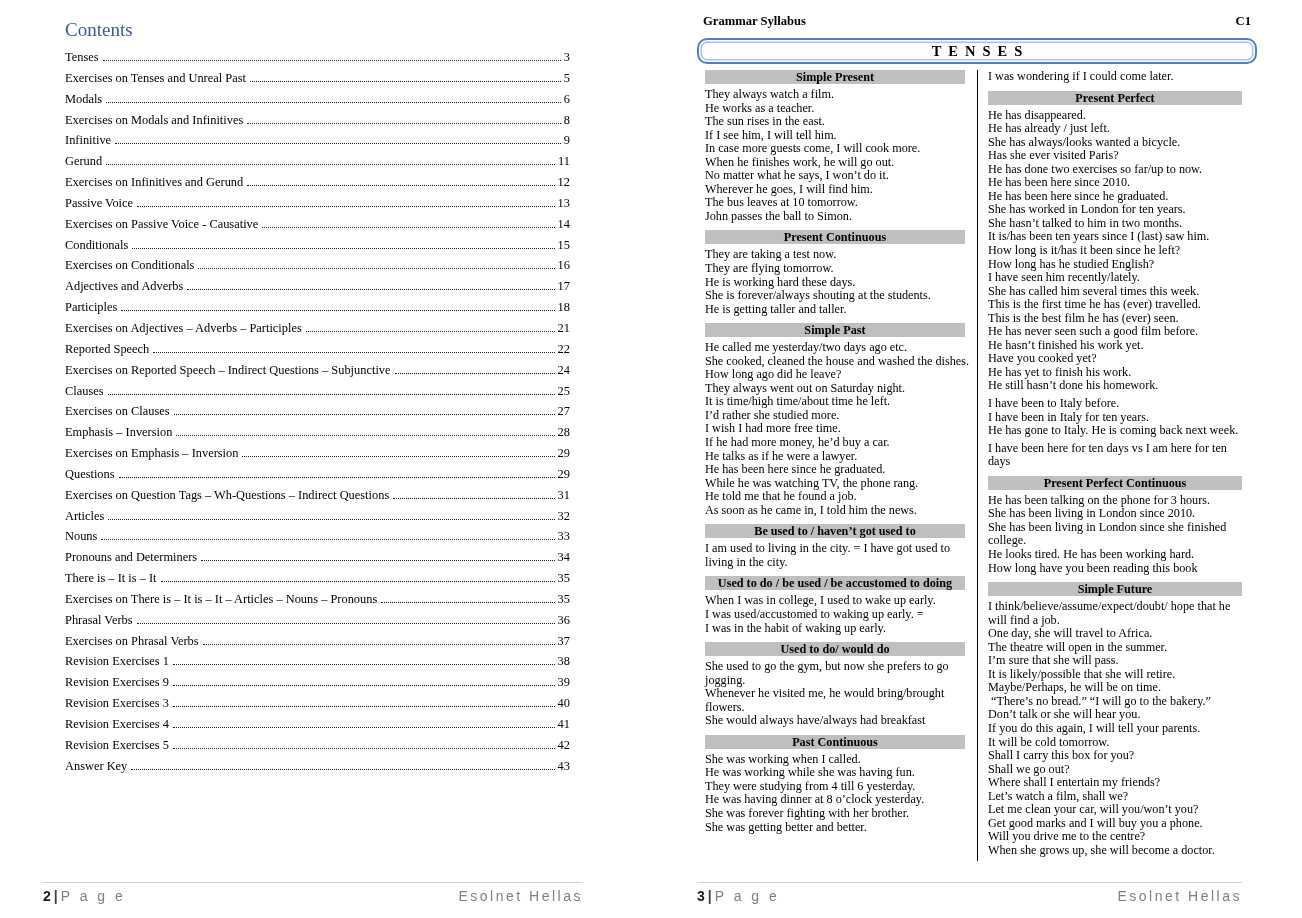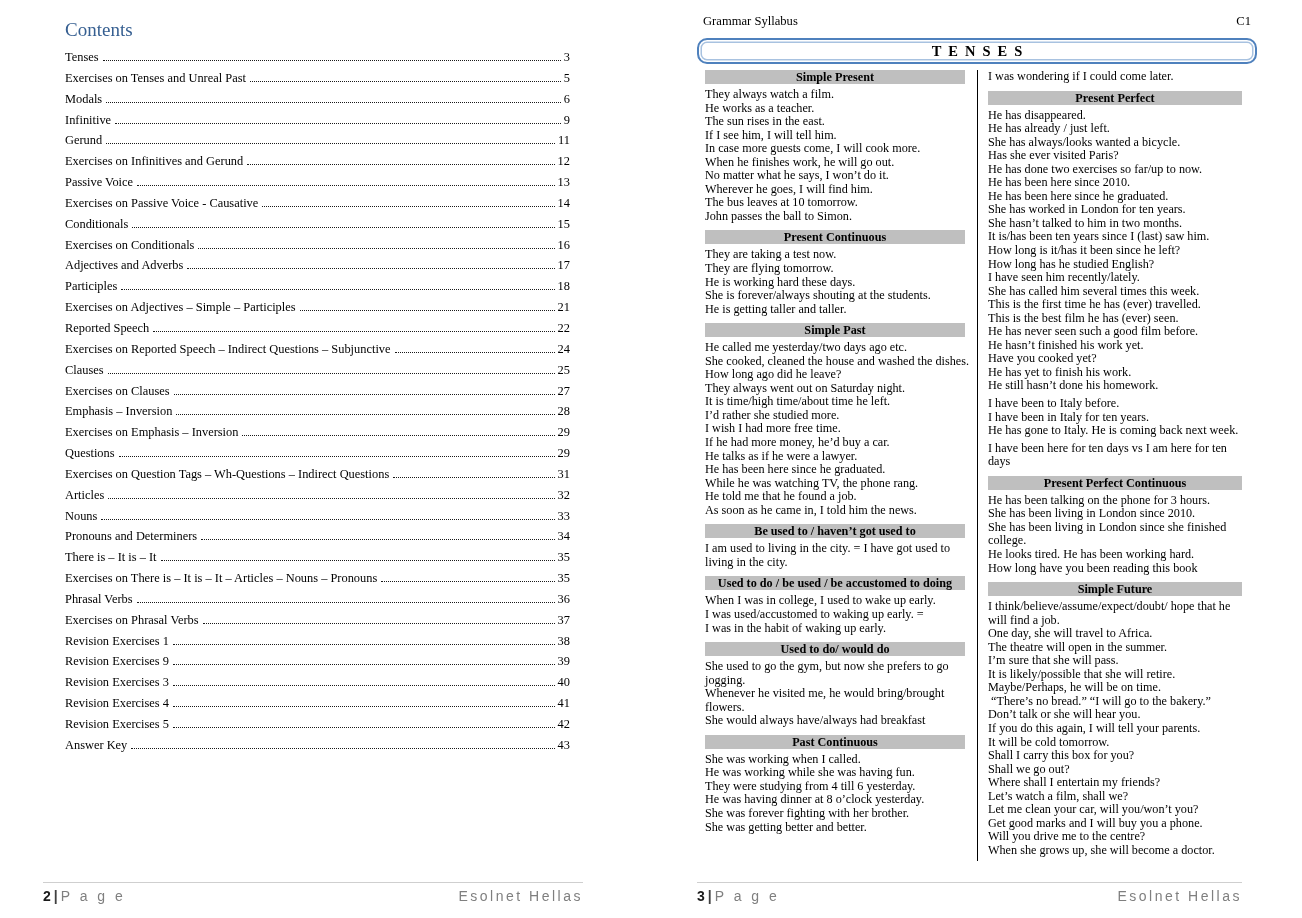--- a/index.html
+++ b/index.html
@@ -10,21 +10,21 @@
   
   .toc-area{position:absolute;left:65px;right:81px;top:19px;}
   .contents-heading{font-size:19px;font-weight:normal;color:var(--accent_heading,#365F91);margin:0 0 9px 0;}
   .toc-row{display:flex;align-items:baseline;height:20.85px;font-size:12.4px;cursor:pointer;}
   .toc-label{white-space:nowrap;padding-right:2px;}
   .toc-leader{flex:1;border-bottom:1.3px dotted #1a1a1a;margin:0 3px 3px 2px;min-width:12px;}
   .toc-page{white-space:nowrap;}
 
   
   .rp-inner{position:absolute;left:46px;right:45px;top:0;}
-  .rp-header{display:flex;justify-content:space-between;margin:14px 6px 0 6px;font-size:12.6px;}
+  .rp-header{display:flex;justify-content:space-between;margin:14px 6px 0 6px;font-size:12.6px;font-weight:bold;}
   .tenses-box{margin-top:9px;height:22px;border:2px solid var(--title_border,#4F81BD);border-radius:10px;
     box-shadow:inset 0 0 0 1.5px #ffffff, inset 0 0 0 3px #a8c2e0;
     display:flex;align-items:center;justify-content:center;
     font-weight:bold;font-size:14.5px;letter-spacing:7px;padding-left:7px;}
   .columns{display:flex;margin-top:6px;padding-left:8px;}
   .col-left{width:264px;padding-right:8px;border-right:1px solid #000;}
   .col-right{width:258px;padding-left:10px;}
   .section-head{background:var(--section_bar_bg,#BFBFBF);text-align:center;font-weight:bold;
     font-size:12.2px;line-height:14px;margin:7px 4px 4px 0;}
   .tense-section:first-child .section-head{margin-top:0;}
@@ -62,20 +62,25 @@
     <span class="toc-leader"></span>
     <span class="toc-page">5</span>
   </div>
 
   <div class="toc-row">
     <span class="toc-label">Modals</span>
     <span class="toc-leader"></span>
     <span class="toc-page">6</span>
   </div>
 
+  <div class="toc-row">
+    <span class="toc-label">Exercises on Modals and Infinitives</span>
+    <span class="toc-leader"></span>
+    <span class="toc-page">8</span>
+  </div>
 
   <div class="toc-row">
     <span class="toc-label">Infinitive</span>
     <span class="toc-leader"></span>
     <span class="toc-page">9</span>
   </div>
 
   <div class="toc-row">
     <span class="toc-label">Gerund</span>
     <span class="toc-leader"></span>
@@ -118,21 +123,21 @@
     <span class="toc-page">17</span>
   </div>
 
   <div class="toc-row">
     <span class="toc-label">Participles</span>
     <span class="toc-leader"></span>
     <span class="toc-page">18</span>
   </div>
 
   <div class="toc-row">
-    <span class="toc-label">Exercises on Adjectives – Simple – Participles</span>
+    <span class="toc-label">Exercises on Adjectives – Adverbs – Participles</span>
     <span class="toc-leader"></span>
     <span class="toc-page">21</span>
   </div>
 
   <div class="toc-row">
     <span class="toc-label">Reported Speech</span>
     <span class="toc-leader"></span>
     <span class="toc-page">22</span>
   </div>
 

